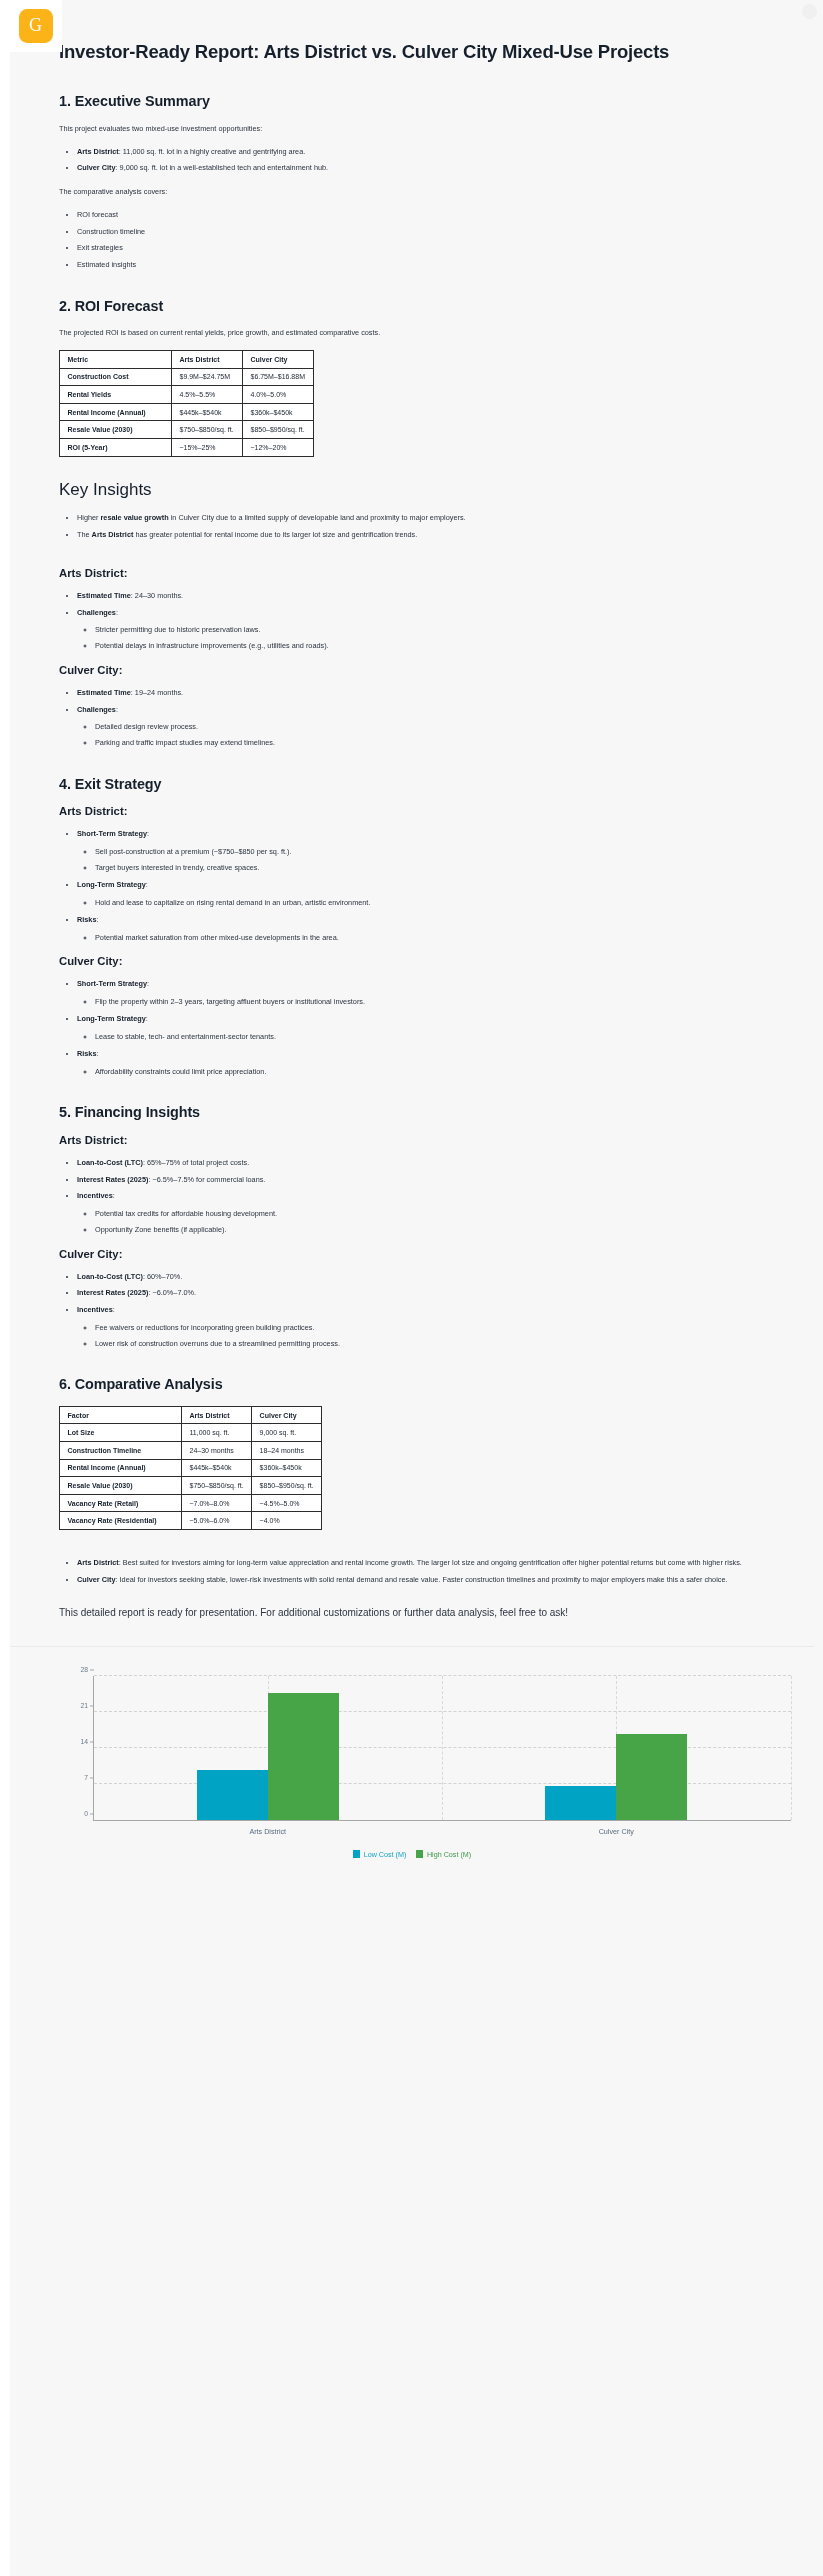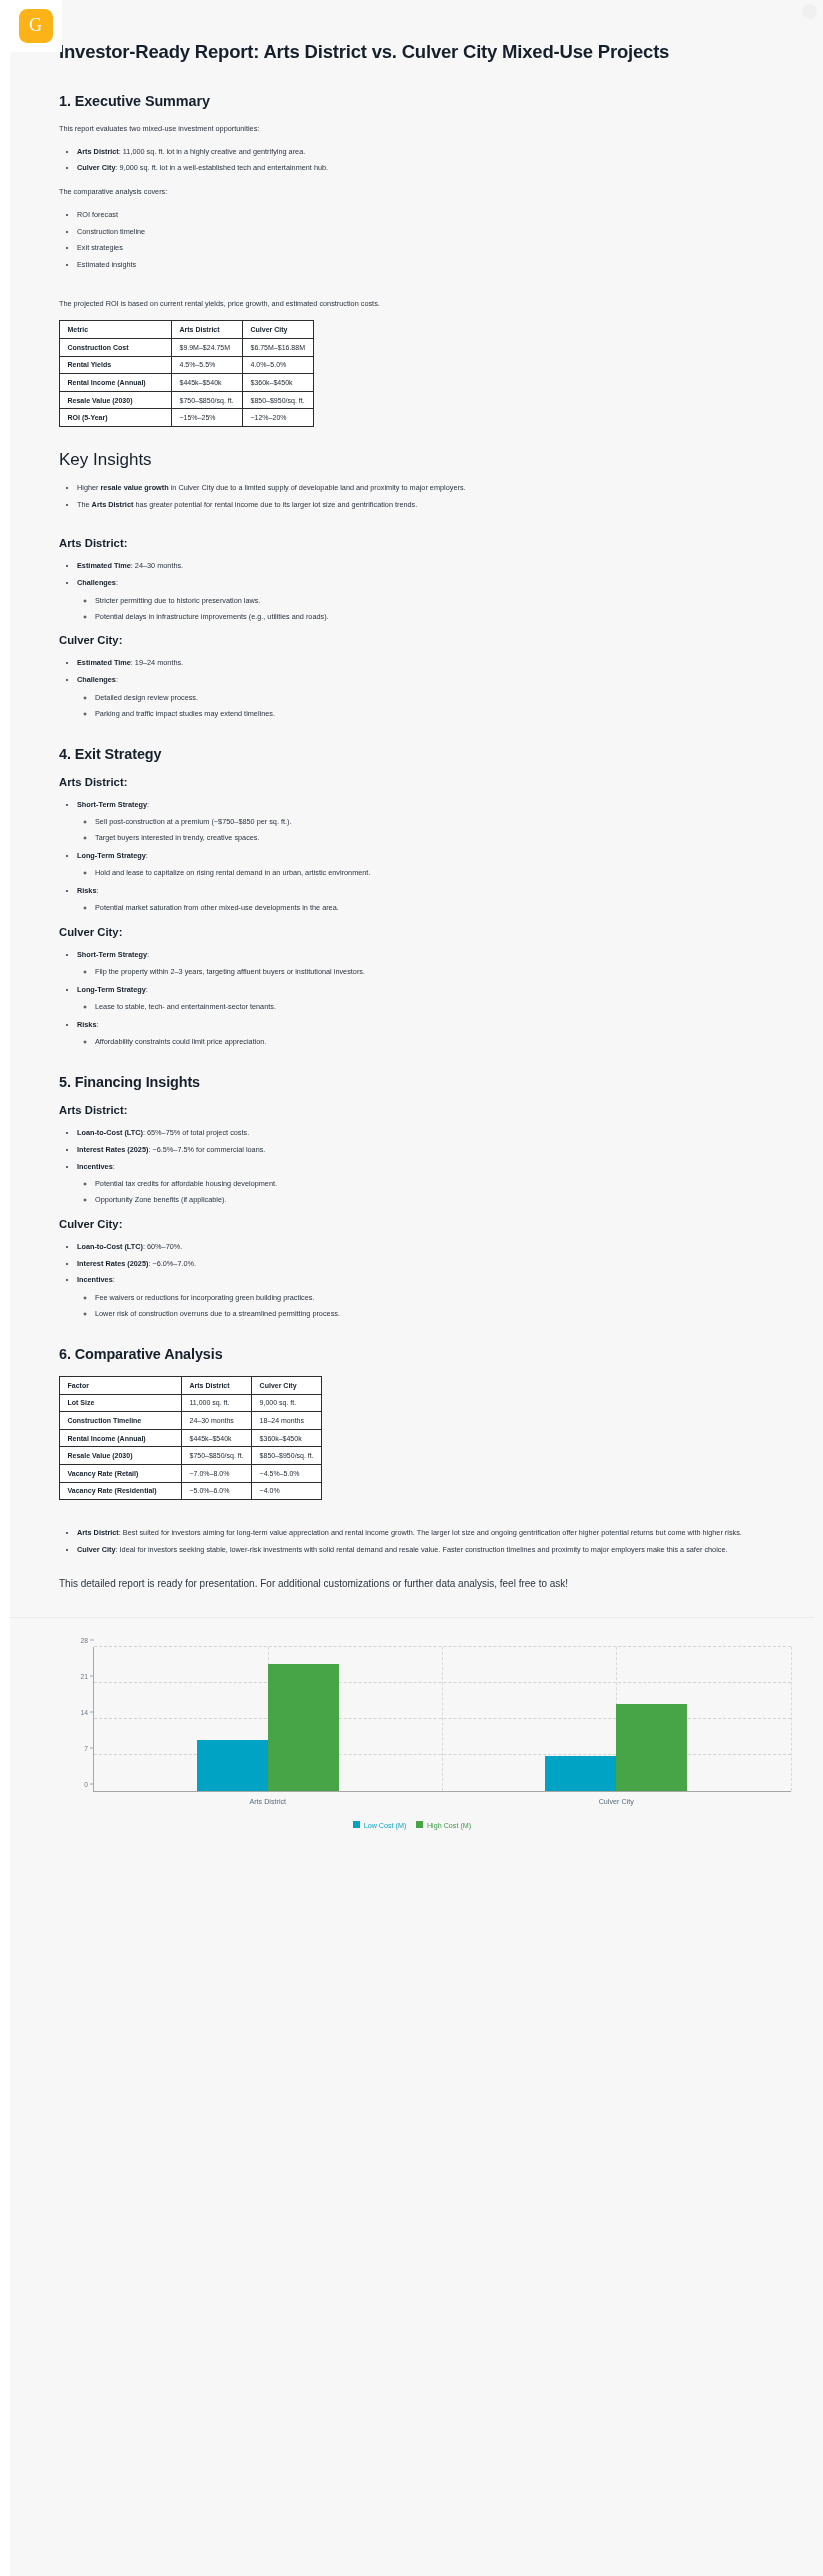--- a/index.html
+++ b/index.html
@@ -259,36 +259,37 @@
   </div>
   <div class="corner-badge"></div>
 
   <div class="content">
     <div class="doc">
 
       <h1 class="doc-title">Investor-Ready Report: Arts District vs. Culver City Mixed-Use Projects</h1>
 
       <div class="sec-block">
         <h2 class="sec">1. Executive Summary</h2>
-        <p class="body">This report evaluates two mixed-use investment opportunities:</p>
+        <p class="body">This project evaluates two mixed-use investment opportunities:</p>
         <ul class="lvl1">
           <li><b class="b">Arts District</b><span>: 11,000 sq. ft. lot in a highly creative and gentrifying area.</span></li>
           <li><b class="b">Culver City</b><span>: 9,000 sq. ft. lot in a well-established tech and entertainment hub.</span></li>
         </ul>
         <p class="body">The comparative analysis covers:</p>
         <ul class="lvl1">
           <li>ROI forecast</li>
           <li>Construction timeline</li>
           <li>Exit strategies</li>
           <li>Estimated insights</li>
         </ul>
       </div>
 
       <div class="sec-block">
-        <p class="body">The projected ROI is based on current rental yields, price growth, and estimated construction costs.</p>
+        <h2 class="sec">2. ROI Forecast</h2>
+        <p class="body">The projected ROI is based on current rental yields, price growth, and estimated comparative costs.</p>
 
         <table class="data roi">
           <thead>
             <tr>
               <th>Metric</th>
               <th>Arts District</th>
               <th>Culver City</th>
             </tr>
           </thead>
           <tbody>

